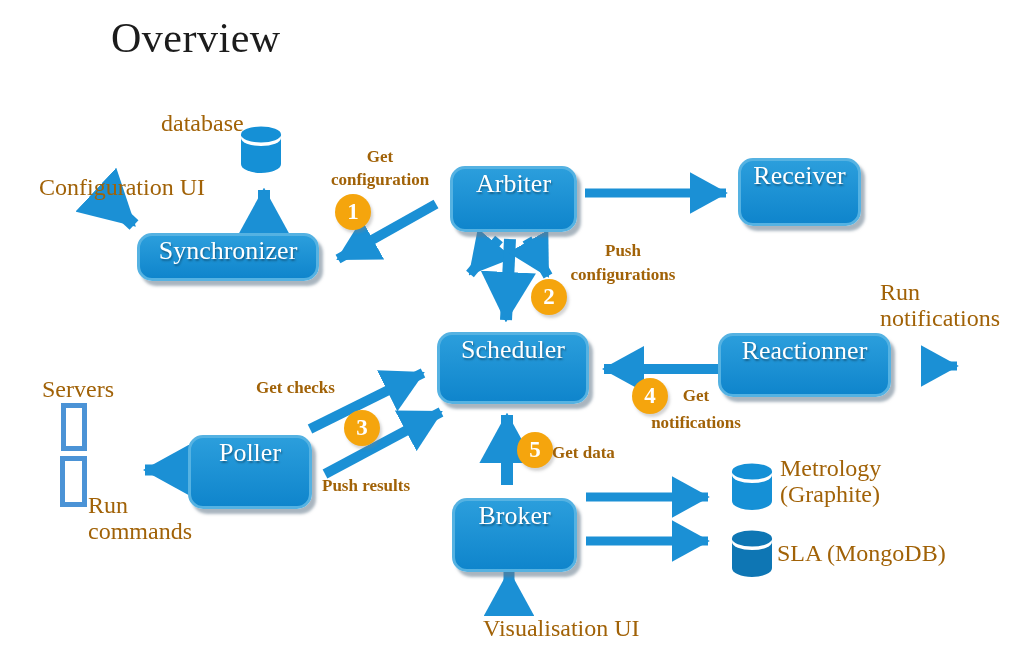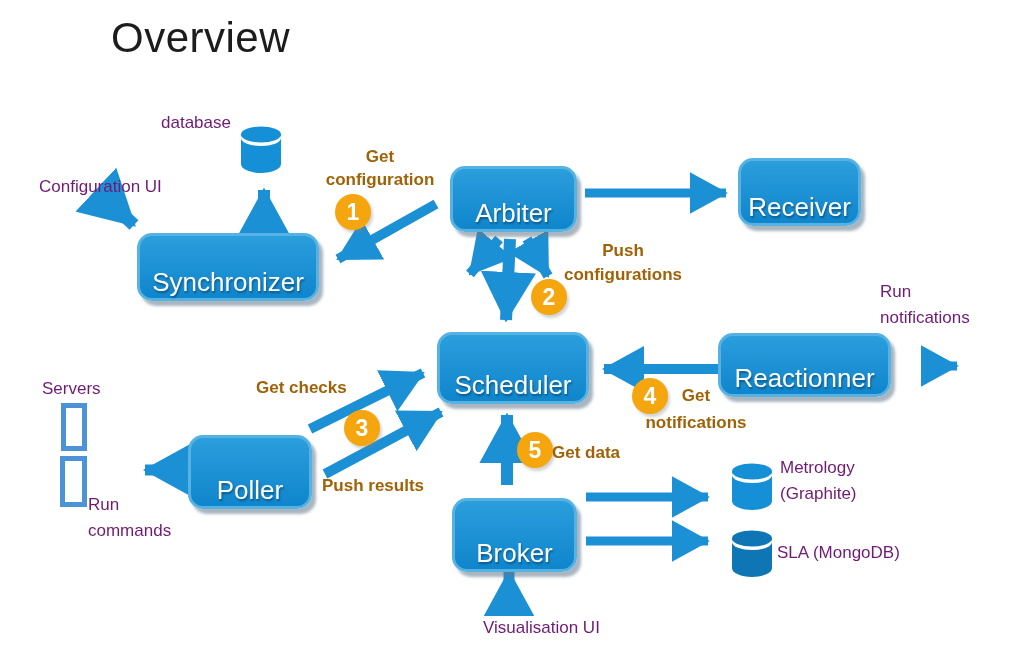--- a/index.html
+++ b/index.html
@@ -1,43 +1,43 @@
 <!DOCTYPE html>
 <html><head>
 <meta charset="utf-8">
 <style>
   html,body { margin:0; padding:0; background:#fff; }
   .canvas {
     position:relative; width:1016px; height:653px; background:#ffffff;
-    font-family:Liberation Sans, sans-serif; overflow:hidden;
+    font-family:Liberation Serif, serif; overflow:hidden;
   }
   .slide-title {
     position:absolute; left:111px; top:14px;
     font-size:42px; color:#1c1c1c; letter-spacing:0.5px;
   }
   .node {
-    position:absolute; display:flex; align-items:flex-end; justify-content:center;
+    position:absolute; display:flex; align-items:flex-start; justify-content:center;
     color:#fff; background:linear-gradient(180deg,#2b9edc,#0f85cc);
     border:3px solid #55b2e2; border-radius:15px;
     box-shadow:4px 5px 3px rgba(99,120,138,.55);
     font-size:26px; text-shadow:1px 1.5px 2px rgba(0,0,0,.35);
     box-sizing:border-box;
   }
   .badge {
     position:absolute; width:36px; height:36px; border-radius:50%;
     background:#f5a50d; color:#fff; font-weight:bold; font-size:23px;
     display:flex; align-items:center; justify-content:center;
     box-shadow:2px 3px 3px rgba(130,130,130,.35);
   }
   .flow-label {
     position:absolute; color:#a16207; font-weight:bold; font-size:17px;
     text-align:center; line-height:23px; white-space:nowrap;
   }
   .black-label {
-    position:absolute; color:#701a75; font-size:17px; line-height:26px;
+    position:absolute; color:#a16207; font-size:24px; line-height:26px;
     white-space:nowrap;
   }
   .center { text-align:left; }
   .server-rect { position:absolute; border:5px solid #4b93d6; box-sizing:border-box; }
   .arrow-layer { position:absolute; left:0; top:0; width:1016px; height:653px; }
   .cyl { position:absolute; }
 </style>
 </head>
 <body>
 
@@ -83,21 +83,21 @@
   </svg>
   <svg class="cyl" style="left:730px;top:530px" width="44" height="50" viewBox="0 0 44 50">
     <path d="M2 9 V38 A20 9 0 0 0 42 38 V9 Z" fill="#0e76b4"></path>
     <ellipse cx="22" cy="12" rx="20" ry="8" fill="#ffffff"></ellipse>
     <ellipse cx="22" cy="8.5" rx="20" ry="8" fill="#0e76b4"></ellipse>
   </svg>
 
   <div class="server-rect" style="left:61px;top:403px;width:26px;height:48px"></div>
   <div class="server-rect" style="left:60px;top:456px;width:27px;height:51px"></div>
 
-  <div class="node" style="left:137px;top:233px;width:182px;height:68px">
+  <div class="node" style="left:137px;top:233px;width:182px;height:48px">
     <span>Synchronizer</span>
   </div>
   <div class="node" style="left:450px;top:166px;width:127px;height:66px">
     <span>Arbiter</span>
   </div>
   <div class="node" style="left:738px;top:158px;width:123px;height:68px">
     <span>Receiver</span>
   </div>
   <div class="node" style="left:437px;top:332px;width:152px;height:72px">
     <span>Scheduler</span>

